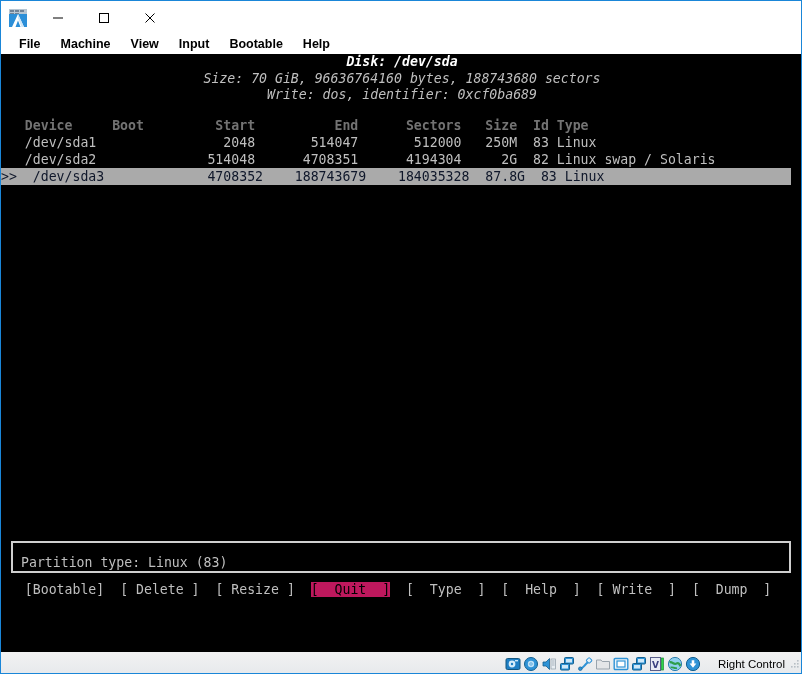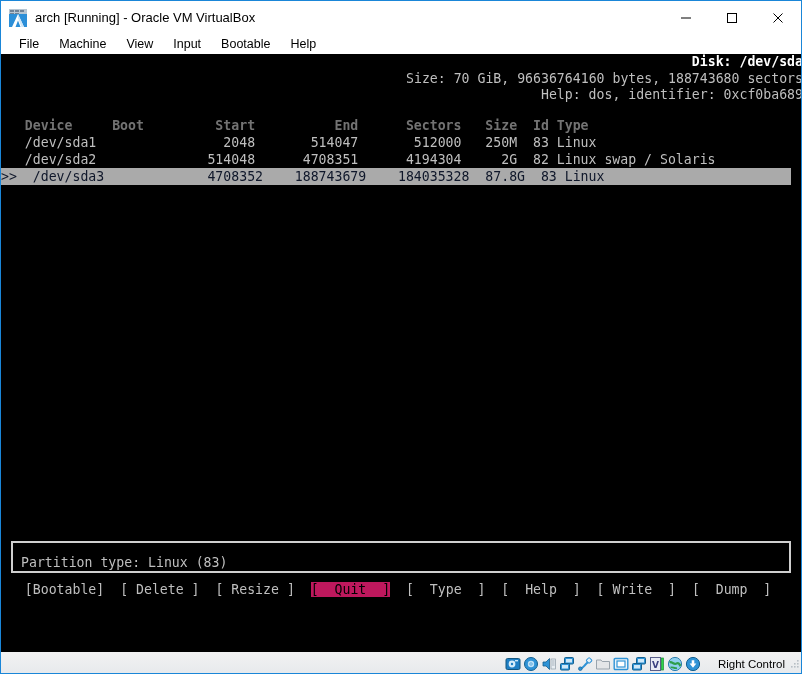--- a/index.html
+++ b/index.html
@@ -65,41 +65,42 @@
     align-items: center;
     padding-left: 8px;
     box-sizing: border-box;
   }
   .menu-item {
     font-size: 12.5px;
     color: #000000;
     padding: 0 10px;
     line-height: 20px;
     white-space: nowrap;
+    font-weight: bold;
   }
 
   
   #screen {
     position: absolute;
     left: 0; top: 53px;
     width: 802px;
     height: 598px;
     background: #000000;
     overflow: hidden;
     font-family: "DejaVu Sans Mono", "Liberation Mono", monospace;
     font-size: 13.2px;
     line-height: 16.5px;
     color: #bfbfbf;
     letter-spacing: 0px;
   }
   .tline {
     white-space: pre;
     height: 16.5px;
   }
-  .center { text-align: right; }
+  .center { text-align: center; font-style: italic; }
   #disk-title { font-weight: bold; color: #ffffff; }
 
   #table-area {
     position: absolute;
     left: 0;
     top: 63px;
     width: 802px;
   }
   .trow {
     white-space: pre;
@@ -198,21 +199,20 @@
         <rect x="1" y="1" width="4" height="2" fill="#6f8296"></rect>
         <rect x="6" y="1" width="4" height="2" fill="#6f8296"></rect>
         <rect x="11" y="1" width="4" height="2" fill="#6f8296"></rect>
         <rect x="1" y="4" width="4" height="2" fill="#6f8296"></rect>
         <rect x="6" y="4" width="4" height="2" fill="#6f8296"></rect>
         <rect x="0" y="5" width="18" height="13" fill="#2c8fd8"></rect>
         <path d="M9 5 L15 18 L11.5 18 L9 11.5 L6.5 18 L3 18 Z" fill="#ffffff"></path>
         <path d="M9 5 L15 18 L12.5 18 L9 9 Z" fill="#cfe6f7"></path>
       </svg>
     </div>
-    <div id="title-text">arch [Running] - Oracle VM VirtualBox</div>
     <div class="wbtn">
       <svg width="12" height="12" viewBox="0 0 12 12">
         <line x1="1" y1="6" x2="11" y2="6" stroke="#000" stroke-width="1"></line>
       </svg>
     </div>
     <div class="wbtn">
       <svg width="12" height="12" viewBox="0 0 12 12">
         <rect x="1.5" y="1.5" width="9" height="9" fill="none" stroke="#000" stroke-width="1"></rect>
       </svg>
     </div>
@@ -230,21 +230,21 @@
     <div class="menu-item">View</div>
     <div class="menu-item">Input</div>
     <div class="menu-item">Bootable</div>
     <div class="menu-item">Help</div>
   </div>
 
   <div id="screen">
 
     <div class="tline center" id="disk-title">Disk: /dev/sda</div>
     <div class="tline center">Size: 70 GiB, 96636764160 bytes, 188743680 sectors</div>
-    <div class="tline center">Help: dos, identifier: 0xcf0ba689</div>
+    <div class="tline center">Write: dos, identifier: 0xcf0ba689</div>
 
     <div id="table-area">
       <div class="trow header">   Device     Boot         Start          End      Sectors   Size  Id Type</div>
       <div class="trow">   /dev/sda1                2048       514047       512000   250M  83 Linux</div>
       <div class="trow">   /dev/sda2              514048      4708351      4194304     2G  82 Linux swap / Solaris</div>
       <div class="trow selected">&gt;&gt;  /dev/sda3             4708352    188743679    184035328  87.8G  83 Linux</div>
     </div>
 
     <div id="typebox">
       <div id="typebox-text">Partition type: Linux (83)</div>

